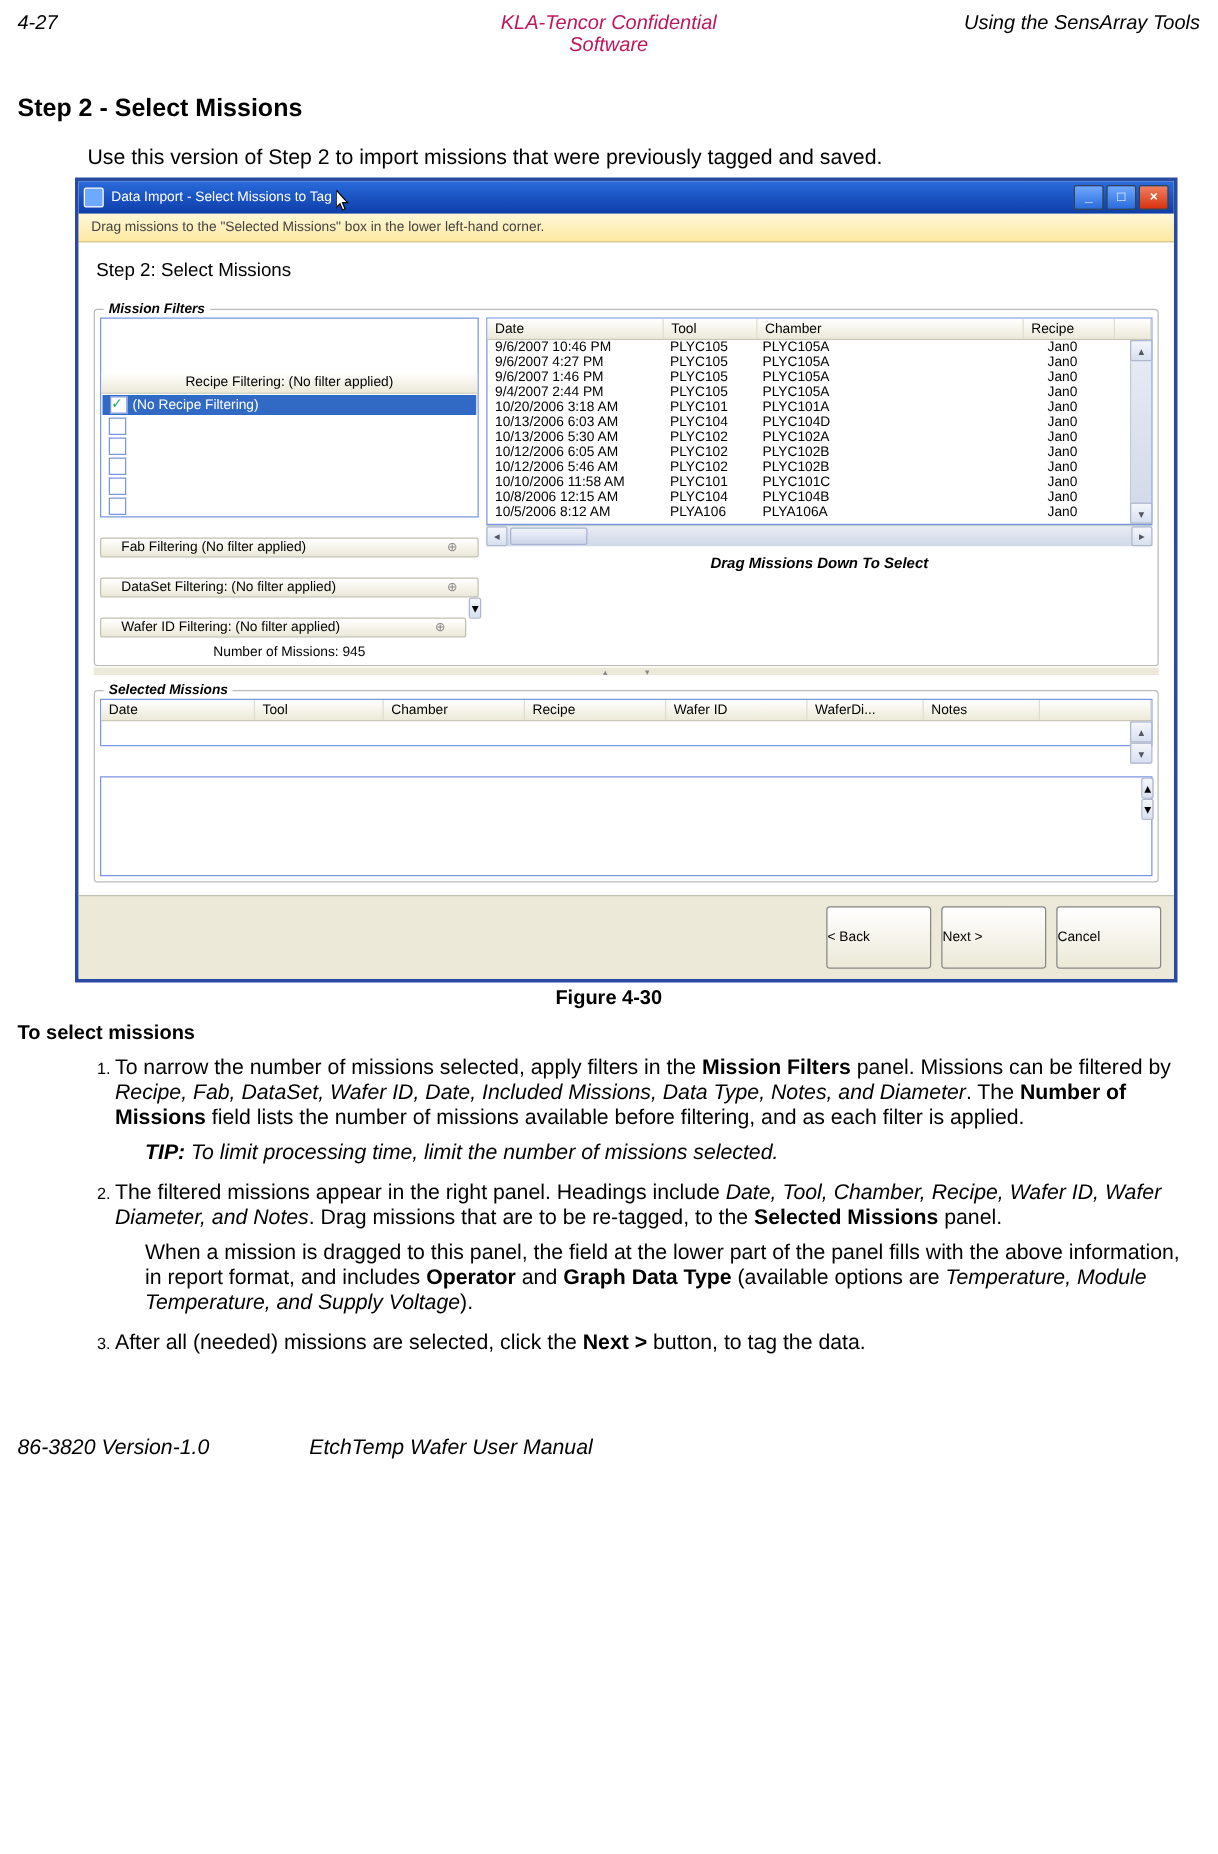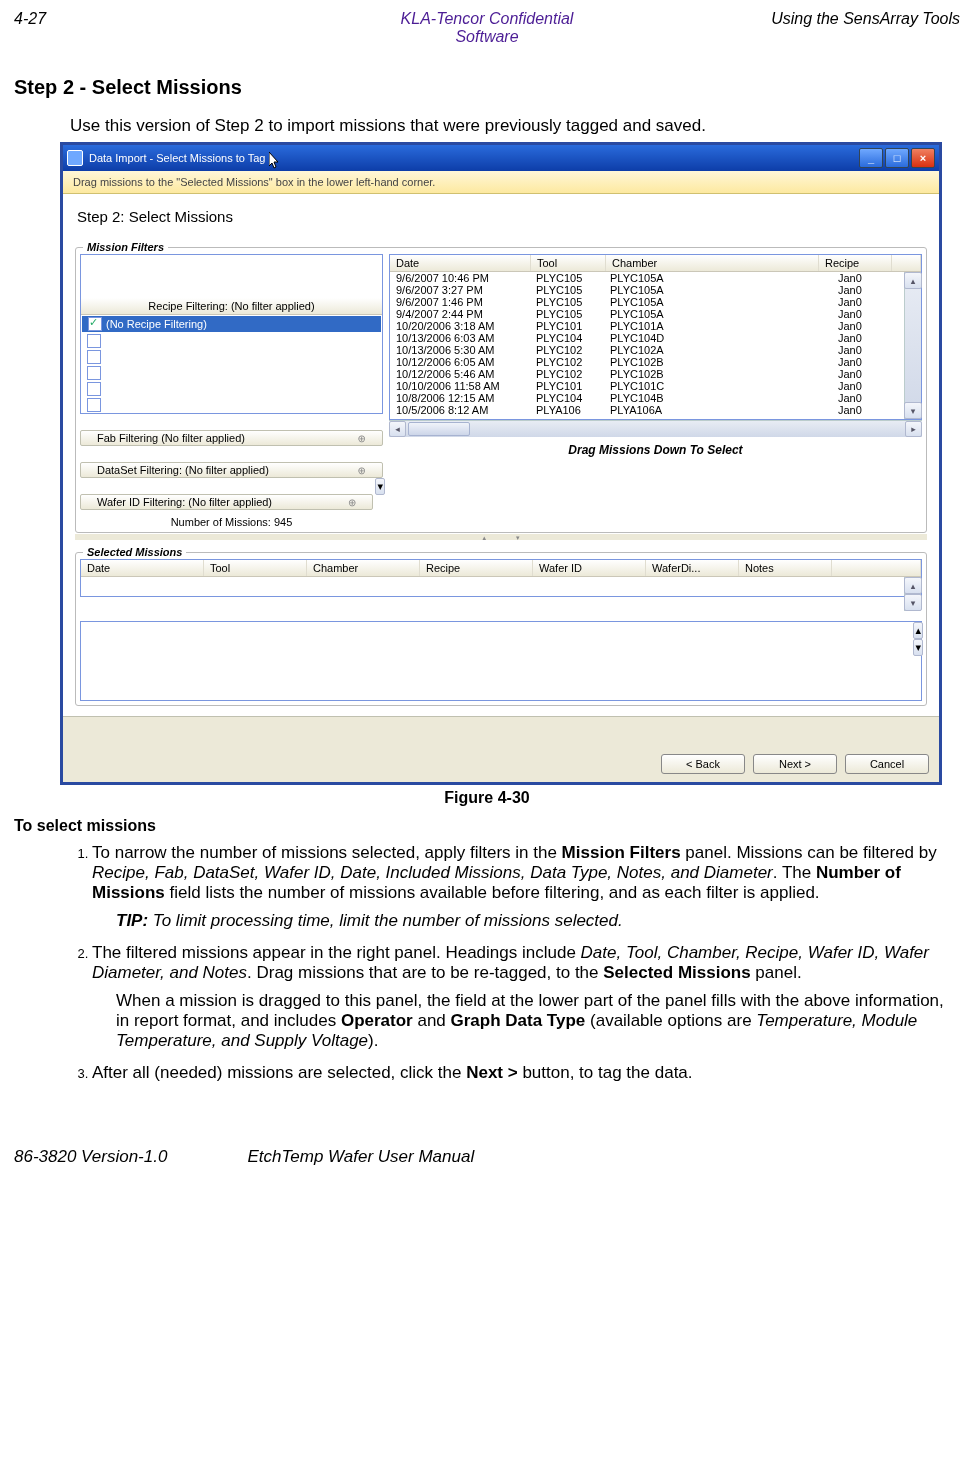--- a/index.html
+++ b/index.html
@@ -10,21 +10,21 @@
     width: 946px;
     color: #000;
   }
   .page-header {
     display: flex;
     justify-content: space-between;
     font-style: italic;
     font-size: 16px;
     margin-bottom: 30px;
   }
-  .page-header .center { text-align: center; color: #4c1d95; font-style: italic; }
+  .page-header .center { text-align: center; color: #be185d; font-style: italic; }
   .page-header .left, .page-header .right { width: 30%; }
   .page-header .right { text-align: right; }
   .page-header .left { text-align: left; font-style: italic; }
   h2.step-title {
     font-size: 20px;
     font-weight: bold;
     margin: 6px 0 4px 0;
   }
   .intro { margin-left: 56px; margin-bottom: 6px; font-size: 17px; }
   .screenshot-wrap {
@@ -147,21 +147,21 @@
     display:flex;
   }
   .report-box .fill{flex:1;}
 
   .btnbar {
     background:#ece9d8; border-top:1px solid #c0c0b0;
     padding:8px 10px; display:flex; justify-content:flex-end; gap:8px;
   }
   .btn {
     background:linear-gradient(#fff,#ece9d8); border:1px solid #888; border-radius:3px;
-    padding:3px 0; width:82px; text-align:center; font-size:11px;margin-top:29px;
+    padding:18px 0; width:82px; text-align:left; font-size:11px;
   }
 
   .figcap { text-align:center; font-weight:bold; font-size:16px; margin:4px 0 10px 0; }
   .subhead { font-weight:bold; font-size:16px; margin:6px 0 8px 0; }
   ol.steps { margin: 0 0 0 48px; padding-left: 30px; font-size:17px; }
   ol.steps > li { margin-bottom: 12px; }
   ol.steps li::marker { font-size: 13px; }
   .para-indent { margin: 8px 0 0 24px; font-size:17px; }
   .tip { font-style: italic; }
   a.xref { color: #1040d0; text-decoration: underline; }
@@ -269,21 +269,21 @@
               </div>
               <div class="mt-body">
                 <div class="mt-rows" id="mission-rows">
                     <div class="r">
                       <div class="c-date">9/6/2007 10:46 PM</div>
                       <div class="c-tool">PLYC105</div>
                       <div class="c-chamber">PLYC105A</div>
                       <div class="c-recipe">Jan0</div>
                     </div>
                     <div class="r">
-                      <div class="c-date">9/6/2007 3:27 PM</div>
+                      <div class="c-date">9/6/2007 4:27 PM</div>
                       <div class="c-tool">PLYC105</div>
                       <div class="c-chamber">PLYC105A</div>
                       <div class="c-recipe">Jan0</div>
                     </div>
                     <div class="r">
                       <div class="c-date">9/6/2007 1:46 PM</div>
                       <div class="c-tool">PLYC105</div>
                       <div class="c-chamber">PLYC105A</div>
                       <div class="c-recipe">Jan0</div>
                     </div>

